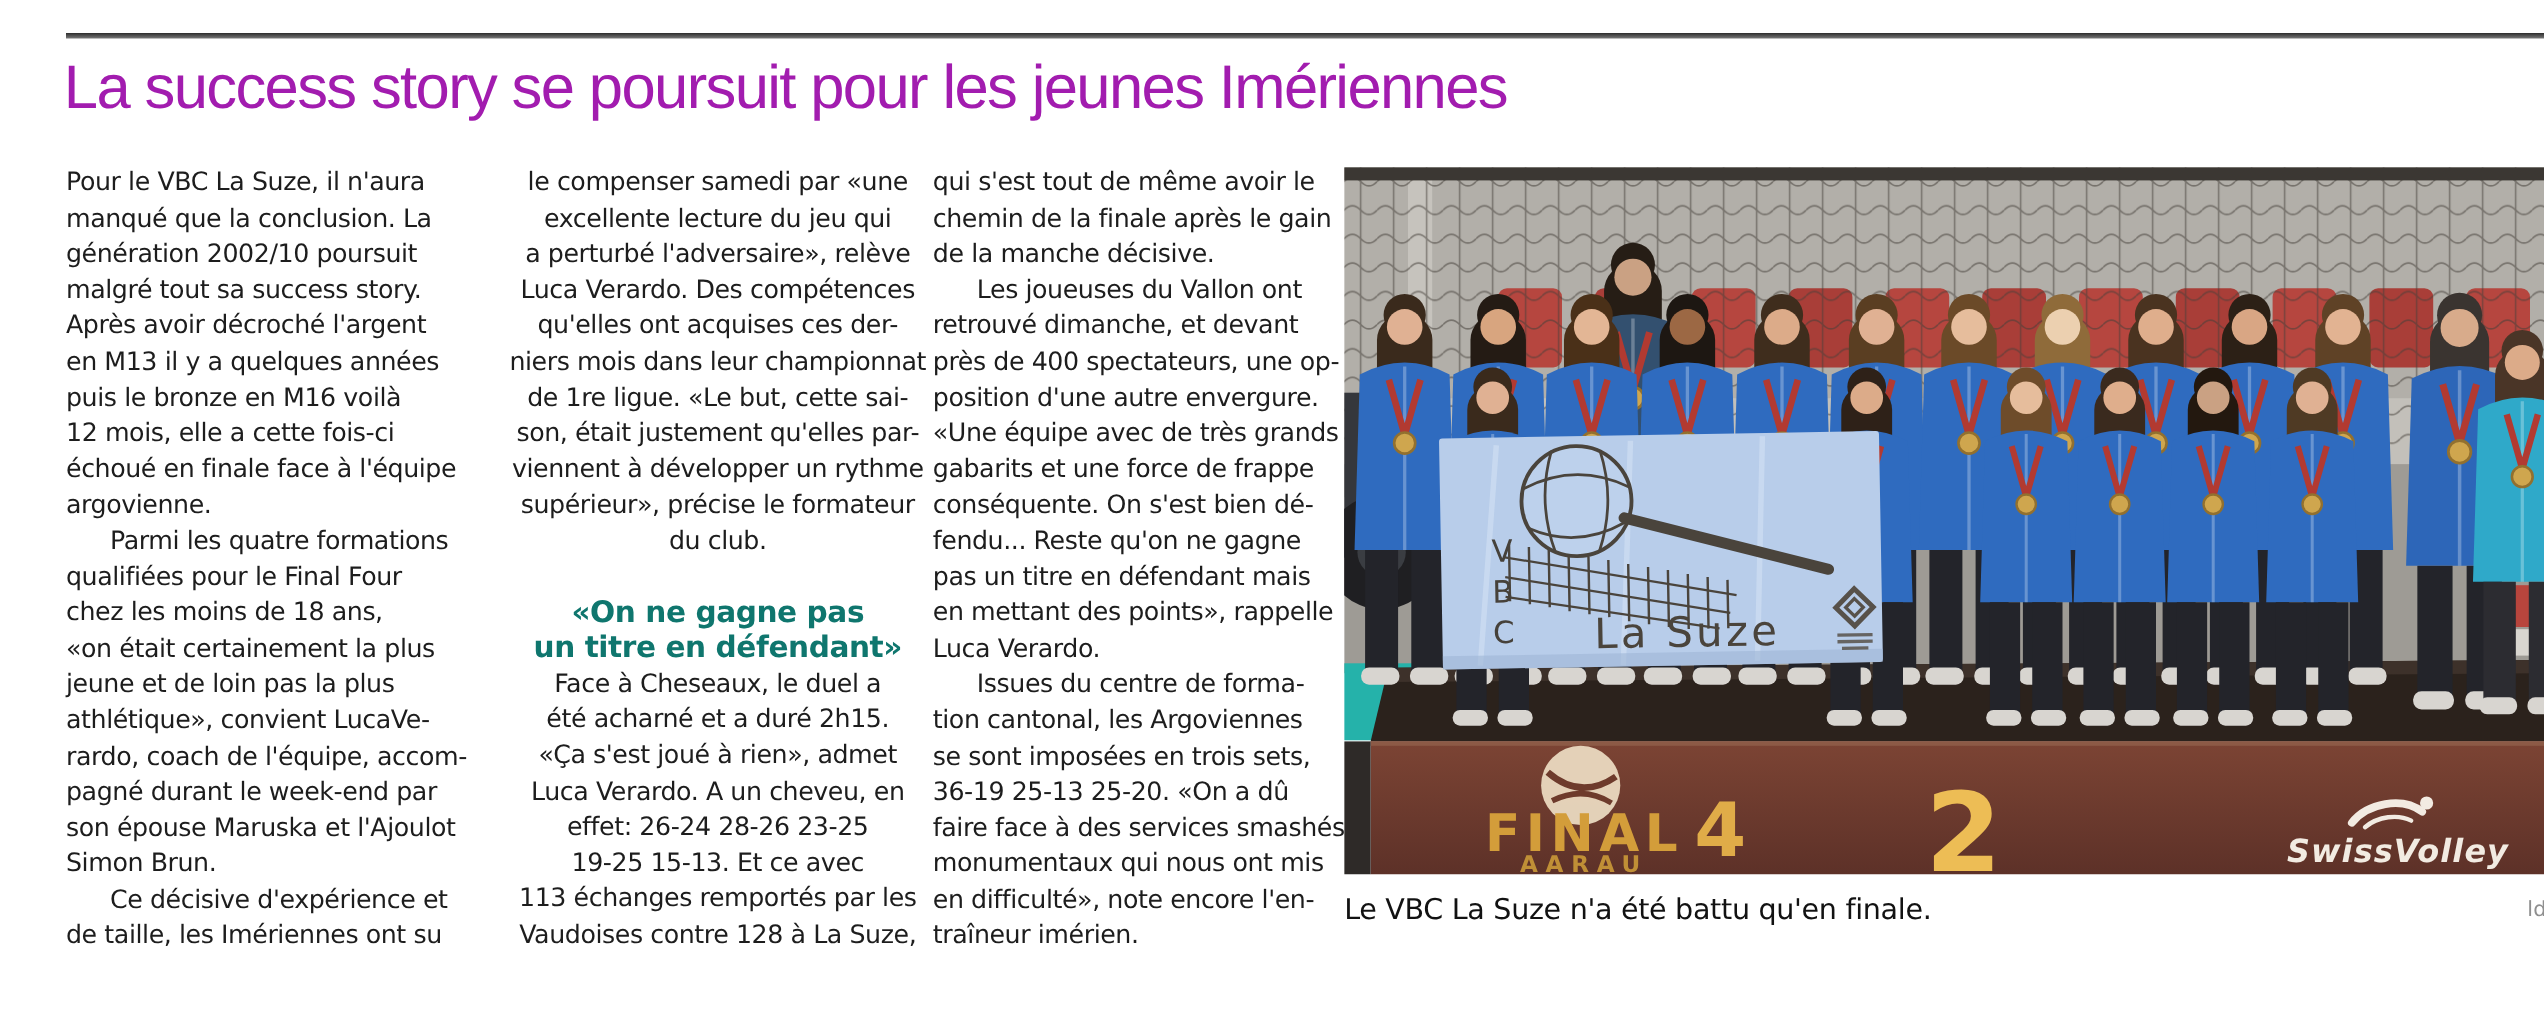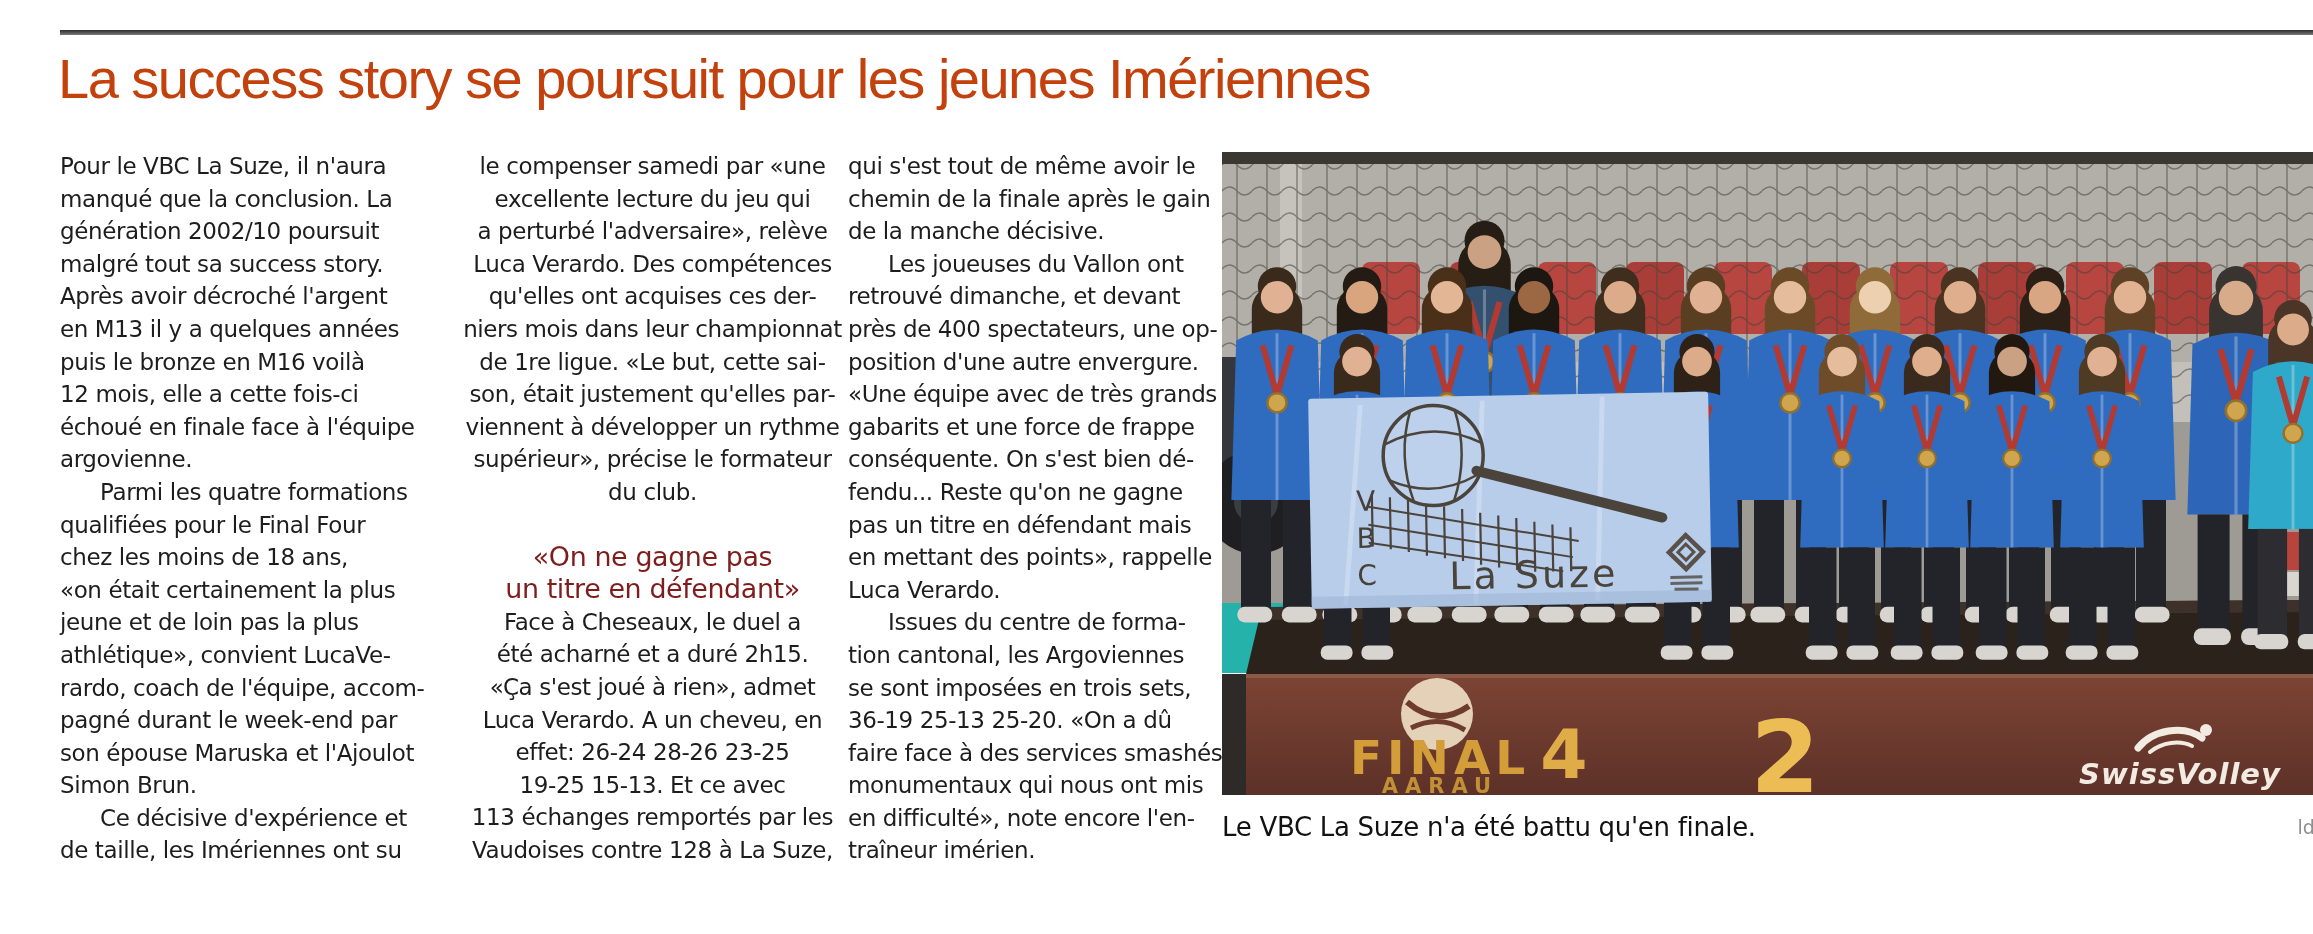--- a/index.html
+++ b/index.html
@@ -8,34 +8,34 @@
     background:#ffffff;
     font-family:"DejaVu Sans",sans-serif;color:#1c1c1c;
   }
   .top-rule{
     position:absolute;left:60px;top:30px;width:2253px;height:5px;
     background:linear-gradient(#2c2c2c,#7a7a7a);
   }
   .headline{
     position:absolute;left:58px;top:46px;margin:0;width:1600px;
     font-family:"Liberation Sans","DejaVu Sans",sans-serif;
-    font-size:56px;font-weight:400;letter-spacing:-1.5px;color:#c2410c;
+    font-size:56px;font-weight:400;letter-spacing:-1.5px;color:#a21caf;
     white-space:nowrap;
   }
   .col{
     position:absolute;top:150px;width:395px;
     font-size:23px;line-height:32.6px;letter-spacing:-0.4px;color:#1d1d1d;
   }
   .col1{left:60px;}
   .col2{left:455px;text-align:center;}
   .col3{left:848px;}
   .para{margin:0;white-space:pre;}
   .para.indent{text-indent:40px;}
   .subhead{
-    margin:32px 0 0 0;font-weight:normal;white-space:pre;color:#7f1d1d;
+    margin:32px 0 0 0;font-weight:bold;white-space:pre;color:#0f766e;
   }
   .photo-figure{
     position:absolute;left:1222px;top:152px;width:1091px;height:643px;margin:0;
   }
   .photo-figure svg{display:block;}
   .caption-row{
     position:absolute;left:1222px;top:808px;width:1091px;height:42px;
     overflow:hidden;
   }
   .caption-text{

